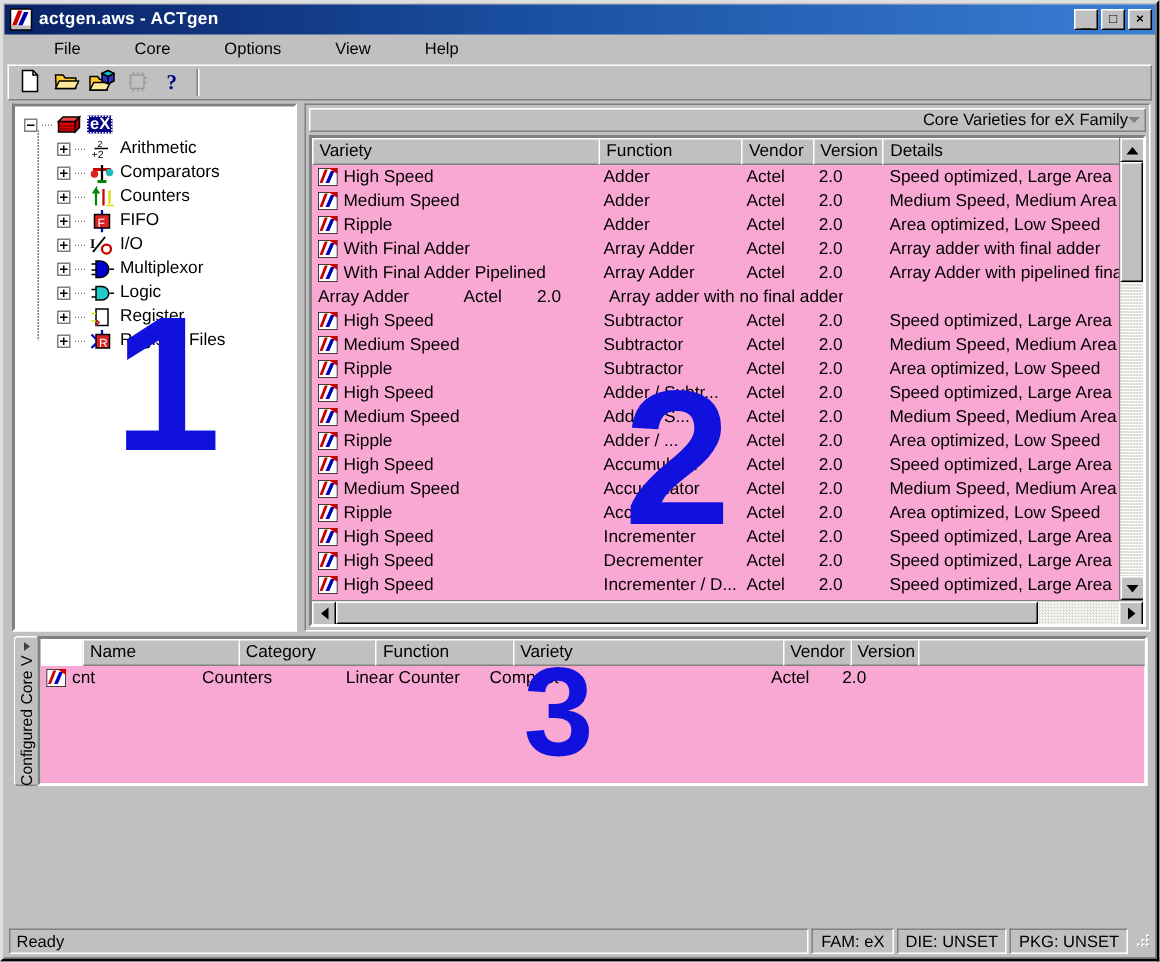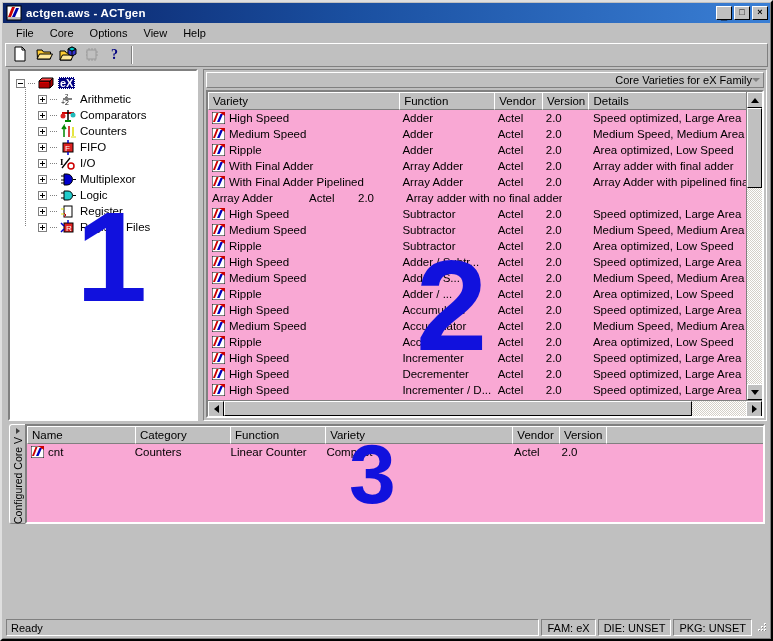--- a/index.html
+++ b/index.html
@@ -58,20 +58,21 @@
   .tbtn.min .gl { top: 2px; font-size: 11px; }
 
   
   .menubar {
     height: 19px; display: flex; align-items: center;
     padding-left: 6px; gap: 2px; flex: none;
   }
   .menu-item {
     padding: 2px 7px; font-size: 11px; color: #000;
     white-space: nowrap;
+    margin-left: 20px;
   }
 
   
   .toolbar-wrap { padding: 1px 2px 2px 2px; flex: none; }
   .toolbar {
     height: 24px;
     border-top: 1px solid #fff;
     border-left: 1px solid #fff;
     border-bottom: 1px solid #808080;
     border-right: 1px solid #808080;
@@ -1019,21 +1020,21 @@
       </div>
     </div>
 
     <div class="lower">
       <div class="vtab">
         <span class="vt-arrow"></span>
         <span class="vt-label">Configured Core V</span>
       </div>
       <div class="cc-box">
         <div class="lv-header" id="cc-header">
-              <div class="lv-th" style="width: 110px;">Name</div>
+              <div class="lv-th" style="width: 110px; margin-left: 28px;">Name</div>
               <div class="lv-th" style="width: 97px;">Category</div>
               <div class="lv-th" style="width: 97px;">Function</div>
               <div class="lv-th" style="width: 190px;">Variety</div>
               <div class="lv-th" style="width: 48px;">Vendor</div>
               <div class="lv-th" style="width: 48px;">Version</div>
               <div class="lv-th" style="width: 160px;"></div>
             </div>
         <div class="lv-rows" id="cc-rows">
               <div class="lv-row">
                 <div class="lv-td" style="width: 105px;">

